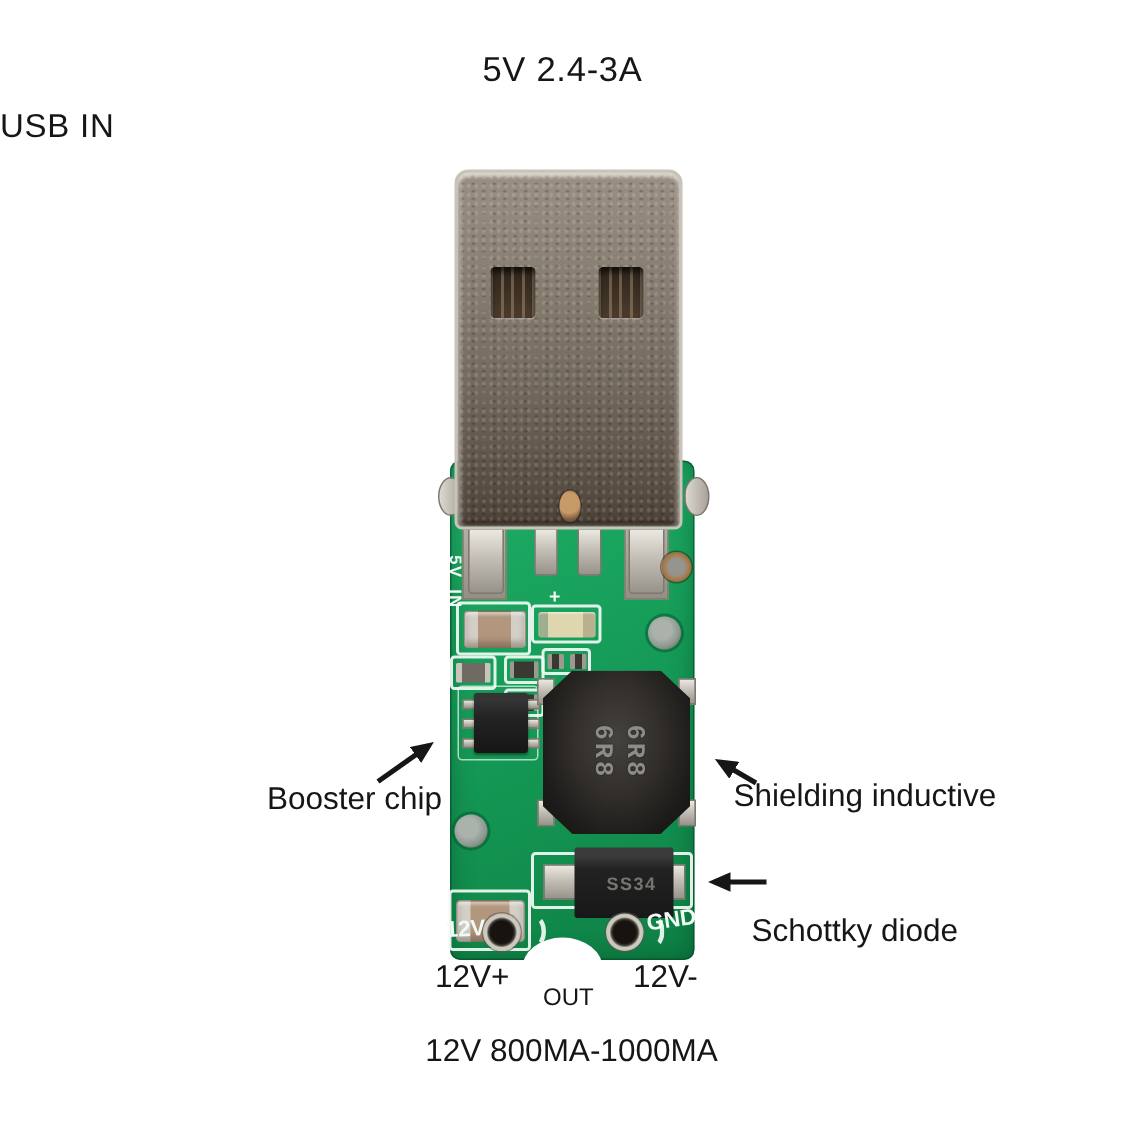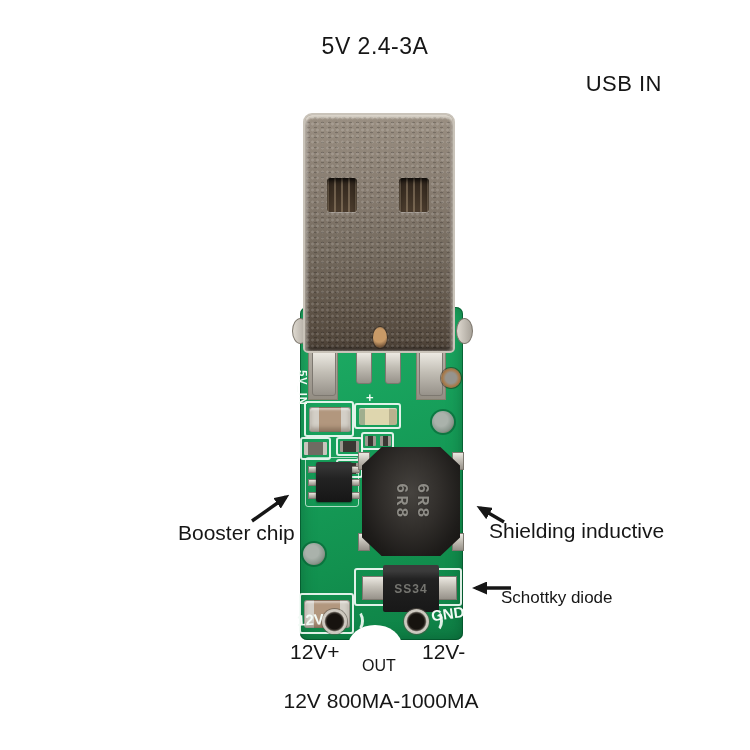--- a/index.html
+++ b/index.html
@@ -3,28 +3,28 @@
 <meta charset="utf-8">
 <style>
   html,body{margin:0;padding:0;background:#fff;}
   .stage{position:relative;width:750px;height:750px;background:#ffffff;overflow:hidden;
          font-family:"Liberation Sans",sans-serif;color:#161616;}
   .abs{position:absolute;}
   .txt{font-weight:normal;color:#161616;white-space:nowrap;}
 
   
   .h1{top:33px;left:0;width:750px;text-align:center;font-size:23px;letter-spacing:.5px;}
-  .h2{top:71px;left:0;width:662px;text-align:right;font-size:22px;letter-spacing:.5px;}
+  .h2{top:71px;left:0;width:662px;text-align:left;font-size:22px;letter-spacing:.5px;}
   .f-plus{left:290px;top:640px;font-size:21px;}
   .f-minus{left:422px;top:640px;font-size:21px;}
   .f-out{left:362px;top:657px;font-size:16px;}
   .f-rating{left:0;top:689px;width:762px;text-align:center;font-size:21px;}
   .c-booster{left:178px;top:521px;font-size:21px;}
   .c-inductor{left:489px;top:519px;font-size:21px;}
-  .c-diode{left:501px;top:588px;font-size:17px;}
+  .c-diode{left:501px;top:609px;font-size:21px;}
 
   
   .pcb{left:300px;top:307px;width:163px;height:333px;border-radius:7px;
        background:linear-gradient(160deg,#1fae66 0%,#17a05b 35%,#12914f 70%,#0e7f45 100%);
        box-shadow:inset 0 0 0 1px rgba(0,70,35,.55), inset 0 0 16px rgba(0,45,22,.38);}
   .castellation{width:15px;height:24px;border-radius:50%;
        background:linear-gradient(90deg,#ded9d0,#a8a299);border:1px solid #7c766c;}
   .notch{left:348px;top:625px;width:54px;height:42px;border-radius:50%;background:#ffffff;}
 
   
@@ -72,21 +72,21 @@
       border-radius:2px;box-shadow:0 1px 2px rgba(0,20,10,.5);}
   .inductor{left:362px;top:447px;width:98px;height:109px;
       clip-path:polygon(20% 0%,80% 0%,100% 17%,100% 83%,80% 100%,20% 100%,0% 83%,0% 17%);
       background:radial-gradient(ellipse at 50% 42%,#46433f 0%,#312e2b 42%,#1e1c1a 74%,#141210 100%);}
   .ind-mark{display:flex;align-items:center;justify-content:center;width:100%;height:100%;}
   .ind-mark-inner{transform:rotate(90deg);text-align:center;line-height:1.25;
       font-family:"Liberation Mono",monospace;font-weight:bold;font-size:17px;
       color:#8e8c86;letter-spacing:2px;text-shadow:0 0 1px rgba(0,0,0,.6);}
   .diode{left:383px;top:565px;width:56px;height:47px;border-radius:2px;
       background:linear-gradient(180deg,#3b3b3b 0 6px,#222 30%,#181818 100%);
-      display:flex;align-items:center;justify-content:center;}
+      display:flex;align-items:center;justify-content:center;padding-left:10px;}
   .diode-mark{font-size:12px;font-weight:bold;color:#757570;letter-spacing:1px;}
   .pthole{width:25px;height:25px;border-radius:50%;
       background:radial-gradient(circle,#17130f 0 42%,#423c35 50%,#d2cdc4 58%,#aaa49b 100%);
       box-shadow:0 0 0 1px rgba(90,85,75,.6);}
   .arc{width:15px;height:22px;border:3px solid rgba(242,250,245,.92);border-radius:50%;
       border-left-color:transparent;border-top-color:transparent;border-bottom-color:transparent;
       box-sizing:border-box;}
   .rot5v{left:272px;top:382px;width:62px;text-align:center;transform:rotate(90deg);
       font-size:11px;letter-spacing:1px;}
   .svg-overlay{left:0;top:0;width:750px;height:750px;pointer-events:none;}

